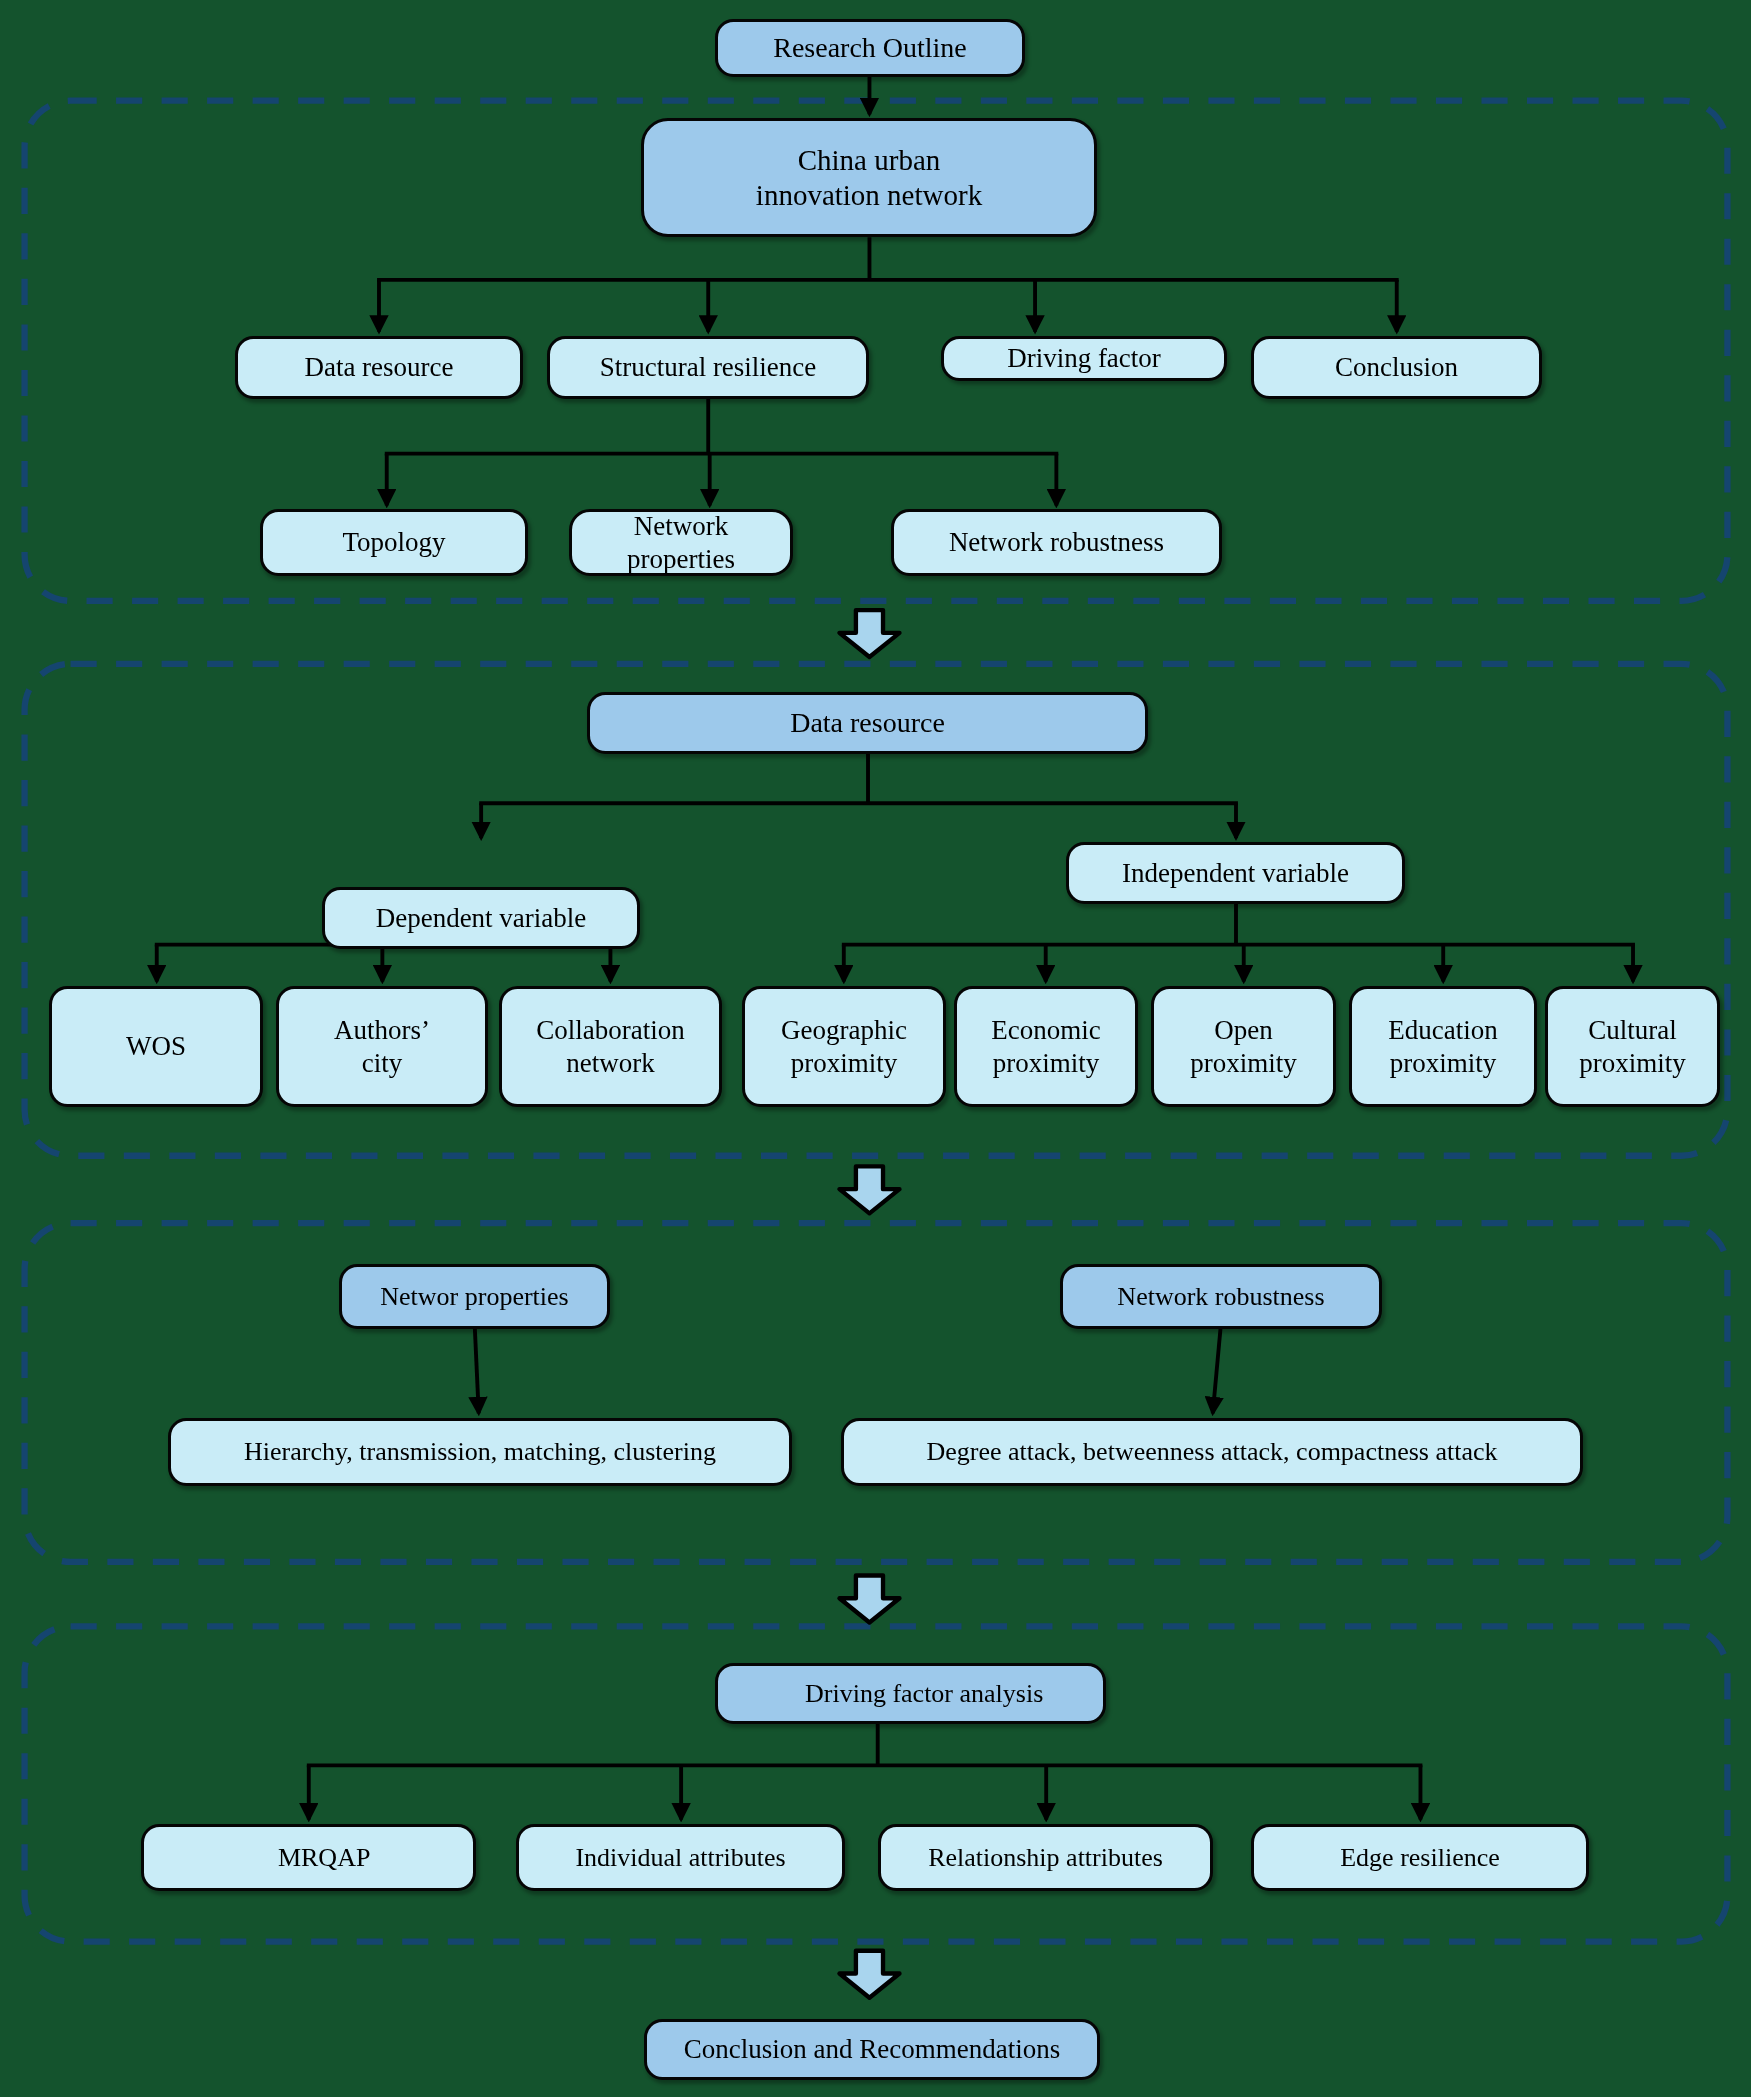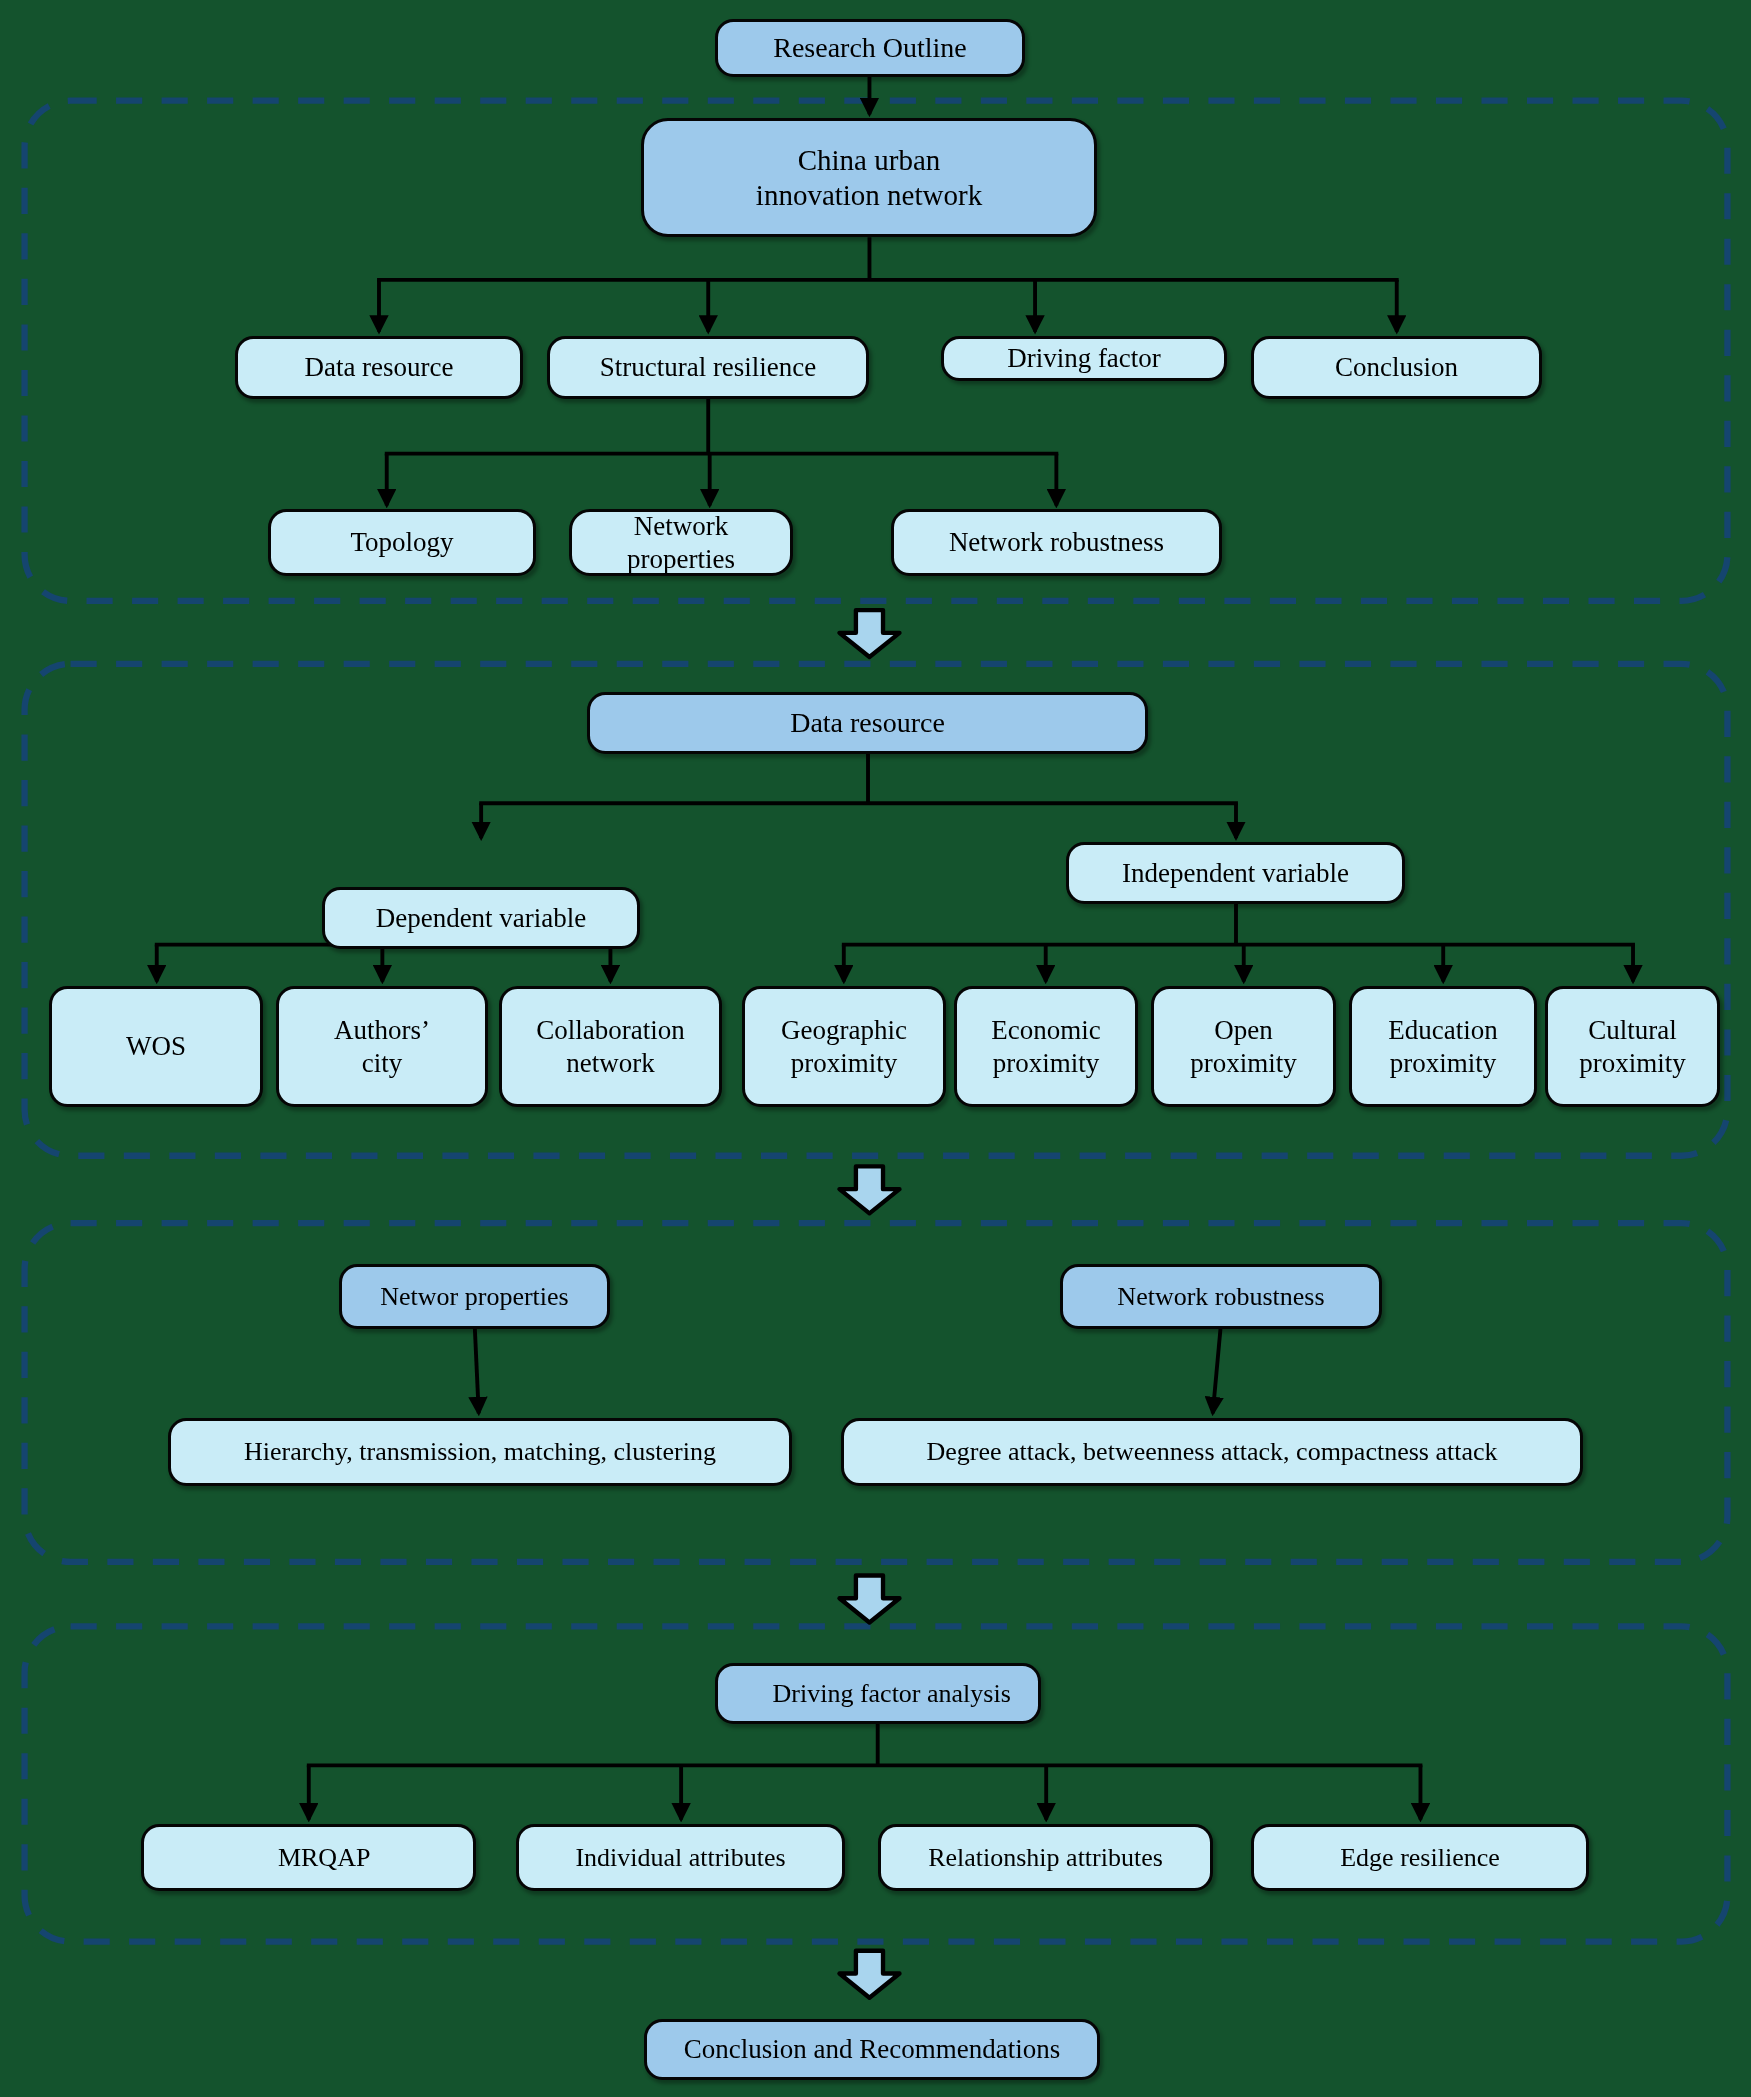--- a/index.html
+++ b/index.html
@@ -146,21 +146,21 @@
   <div class="box header" style="left:715px;top:19px;width:310px;height:58px;font-size:28px;">Research Outline</div>
 
   <div class="box header big" style="left:641px;top:118px;width:456px;height:119px;">China urban
 innovation network</div>
 
   <div class="box leaf" style="left:235px;top:336px;width:288px;height:63px;">Data resource</div>
   <div class="box leaf" style="left:547px;top:336px;width:322px;height:63px;">Structural resilience</div>
   <div class="box leaf" style="left:941px;top:336px;width:286px;height:45px;">Driving factor</div>
   <div class="box leaf" style="left:1251px;top:336px;width:291px;height:63px;">Conclusion</div>
 
-  <div class="box leaf" style="left:268px;top:509px;width:268px;height:67px;">Topology</div>
+  <div class="box leaf" style="left:260px;top:509px;width:268px;height:67px;">Topology</div>
   <div class="box leaf" style="left:569px;top:509px;width:224px;height:67px;border-radius:21px;">Network properties</div>
   <div class="box leaf" style="left:891px;top:509px;width:331px;height:67px;">Network robustness</div>
 
   <div class="box header" style="left:587px;top:692px;width:561px;height:62px;font-size:28px;">Data resource</div>
 
   <div class="box leaf" style="left:322px;top:887px;width:318px;height:62px;">Dependent variable</div>
   <div class="box leaf" style="left:1066px;top:842px;width:339px;height:62px;">Independent variable</div>
 
   <div class="box leaf" style="left:49px;top:986px;width:214px;height:121px;">WOS</div>
   <div class="box leaf" style="left:276px;top:986px;width:212px;height:121px;">Authors’
@@ -177,21 +177,21 @@
 proximity</div>
   <div class="box leaf" style="left:1545px;top:986px;width:175px;height:121px;">Cultural
 proximity</div>
 
   <div class="box header mid" style="left:339px;top:1264px;width:271px;height:65px;">Networ properties</div>
   <div class="box header mid" style="left:1060px;top:1264px;width:322px;height:65px;">Network robustness</div>
 
   <div class="box leaf small" style="left:168px;top:1418px;width:624px;height:68px;">Hierarchy, transmission, matching, clustering</div>
   <div class="box leaf small" style="left:841px;top:1418px;width:742px;height:68px;">Degree attack, betweenness attack, compactness attack</div>
 
-  <div class="box header mid" style="left:715px;top:1663px;width:326px;height:61px;padding-left:36px;">Driving factor analysis</div>
+  <div class="box header mid" style="left:715px;top:1663px;width:391px;height:61px;padding-left:36px;">Driving factor analysis</div>
 
   <div class="box leaf mid" style="left:141px;top:1824px;width:335px;height:67px;padding-left:40px;">MRQAP</div>
   <div class="box leaf mid" style="left:516px;top:1824px;width:329px;height:67px;">Individual attributes</div>
   <div class="box leaf mid" style="left:878px;top:1824px;width:335px;height:67px;">Relationship attributes</div>
   <div class="box leaf mid" style="left:1251px;top:1824px;width:338px;height:67px;">Edge resilience</div>
 
   <div class="box header" style="left:644px;top:2019px;width:456px;height:61px;font-size:27px;">Conclusion and Recommendations</div>
 
 </div>
 

